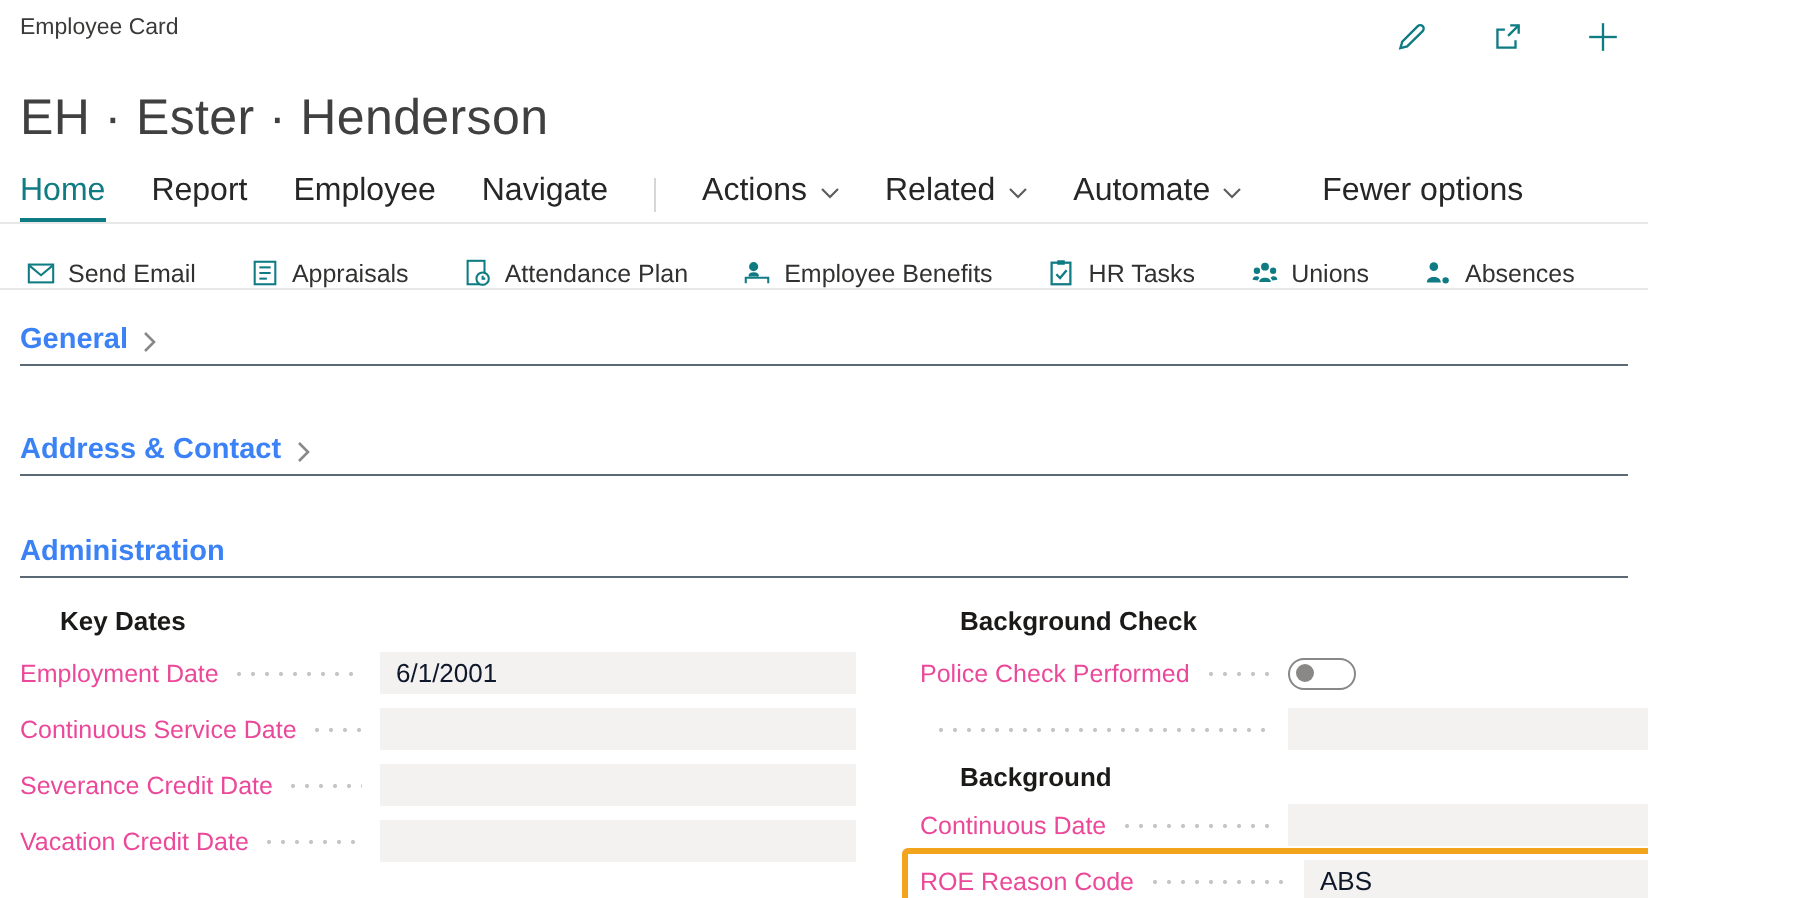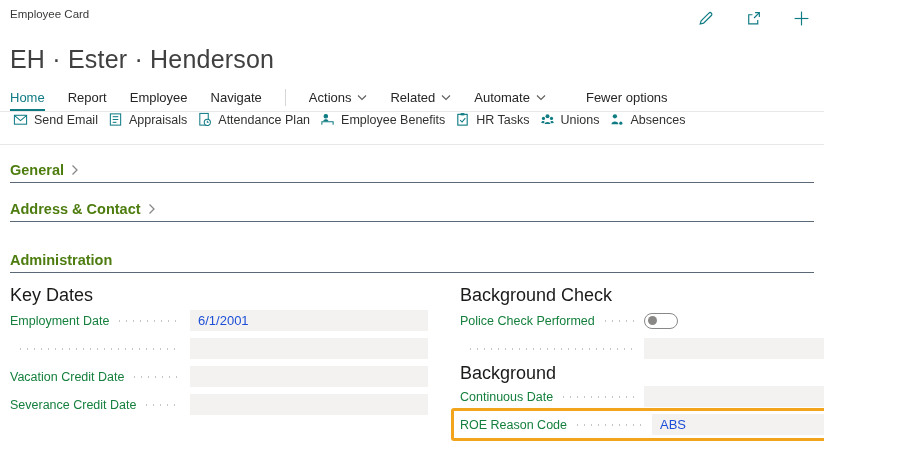--- a/index.html
+++ b/index.html
@@ -17,49 +17,49 @@
   
   .topbar{display:flex;justify-content:space-between;align-items:flex-start;padding:8px 14px 0 10px;}
   .caption{font-size:11.5px;color:#3b3a39;}
   .top-icons{display:flex;gap:31px;align-items:center;margin-top:2px;}
   .top-icons svg{display:block;color:var(--accent);cursor:pointer;}
 
   .page-title{margin:18px 0 0 10px;font-size:25px;font-weight:300;color:#404040;letter-spacing:.2px;line-height:28px;}
 
   
   .menubar{display:flex;align-items:flex-end;gap:23px;margin-top:13px;padding:0 10px;border-bottom:1px solid var(--divider);height:26px;}
-  .menu-tab{font-size:13px;color:#262626;padding-bottom:6px;cursor:pointer;white-space:nowrap;display:flex;align-items:center;gap:6px;}
+  .menu-tab{font-size:16px;color:#262626;padding-bottom:6px;cursor:pointer;white-space:nowrap;display:flex;align-items:center;gap:6px;}
   .menu-tab.active{color:var(--accent);border-bottom:2px solid var(--accent);padding-bottom:4px;}
   .menu-divider{width:1px;height:17px;background:#d6d6d6;margin-bottom:5px;}
   .chev-down{width:10px;height:9px;display:inline-block;}
   .chev-down svg{display:block;}
   .fewer{margin-left:17px;text-align:right;}
 
   
-  .actionbar{display:flex;align-items:flex-start;gap:10px;height:33px;padding:0 13px;border-bottom:1px solid var(--divider);}
+  .actionbar{display:flex;align-items:flex-end;gap:27px;height:33px;padding:0 13px;border-bottom:1px solid var(--divider);}
   .action-item{display:flex;align-items:center;gap:6px;font-size:12.5px;color:#323130;cursor:pointer;white-space:nowrap;}
   .action-item svg{display:block;color:var(--accent);}
 
   
   .content{padding:0 10px;}
-  .fasttab{display:flex;gap:7px;font-size:14.5px;font-weight:700;color:#4d7c0f;border-bottom:1px solid var(--section-rule);padding-bottom:4px;cursor:pointer;}
+  .fasttab{display:flex;align-items:center;gap:7px;font-size:14.5px;font-weight:700;color:#3b82f6;border-bottom:1px solid var(--section-rule);padding-bottom:4px;cursor:pointer;}
   .fasttab.general{margin-top:17px;}
-  .fasttab.address{margin-top:18px;}
+  .fasttab.address{margin-top:34px;}
   .fasttab.admin{margin-top:30px;}
   .chev-right{display:inline-block;margin-top:2px;}
   .chev-right svg{display:block;}
 
   
   .admin-grid{display:grid;grid-template-columns:418px 422px;column-gap:32px;margin-top:15px;}
-  .group-title{font-size:18px;font-weight:400;color:#1b1a19;line-height:14px;margin-bottom:8px;}
+  .group-title{font-size:13px;font-weight:700;color:#1b1a19;line-height:14px;margin-bottom:8px;margin-left:20px;}
   .group-title.termination{margin-top:7px;margin-bottom:6px;}
   .field-row{display:flex;align-items:center;height:21px;margin-bottom:7px;}
-  .field-label{font-size:12.5px;color:#15803d;white-space:nowrap;flex:none;}
+  .field-label{font-size:12.5px;color:#ec4899;white-space:nowrap;flex:none;}
   .leader{flex:1;height:2px;margin:0 9px 0 7px;background-image:radial-gradient(circle,#c8c6c4 1px,transparent 1.1px);background-size:7px 2px;background-repeat:repeat-x;background-position:left center;}
-  .field{width:238px;flex:none;height:21px;background:var(--field-bg);display:flex;align-items:center;padding:0 8px;font-size:13px;color:#1d4ed8;cursor:text;}
+  .field{width:238px;flex:none;height:21px;background:var(--field-bg);display:flex;align-items:center;padding:0 8px;font-size:13px;color:#0f172a;cursor:text;}
   .toggle-slot{width:238px;flex:none;display:flex;align-items:center;}
   .toggle{position:relative;width:34px;height:16px;border:1px solid #8a8886;border-radius:9px;background:#fff;cursor:pointer;}
   .toggle .knob{position:absolute;left:3px;top:2.5px;width:9px;height:9px;border-radius:50%;background:#8a8886;}
 
   .hl-wrap{border:3px solid var(--highlight);border-radius:3px;padding:3px 2px 3px 6px;margin:-6px -13px 5px -9px;}
   .hl-wrap .field-row{margin-bottom:0;}
 </style>
 </head>
 <body>
 
@@ -228,30 +228,31 @@
 
       <div class="col-left">
         <div class="group-title">Key Dates</div>
 
         <div class="field-row">
           <span class="field-label">Employment Date</span>
           <span class="leader"></span>
           <div class="field">6/1/2001</div>
         </div>
         <div class="field-row">
+          <span class="field-label">Continuous Service Date</span>
+          <span class="leader"></span>
+          <div class="field"></div>
+        </div>
+        <div class="field-row">
+          <span class="field-label">Severance Credit Date</span>
           <span class="leader"></span>
           <div class="field"></div>
         </div>
         <div class="field-row">
           <span class="field-label">Vacation Credit Date</span>
-          <span class="leader"></span>
-          <div class="field"></div>
-        </div>
-        <div class="field-row">
-          <span class="field-label">Severance Credit Date</span>
           <span class="leader"></span>
           <div class="field"></div>
         </div>
 
       </div>
 
       <div class="col-right">
         <div class="group-title">Background Check</div>
 
         <div class="field-row">

